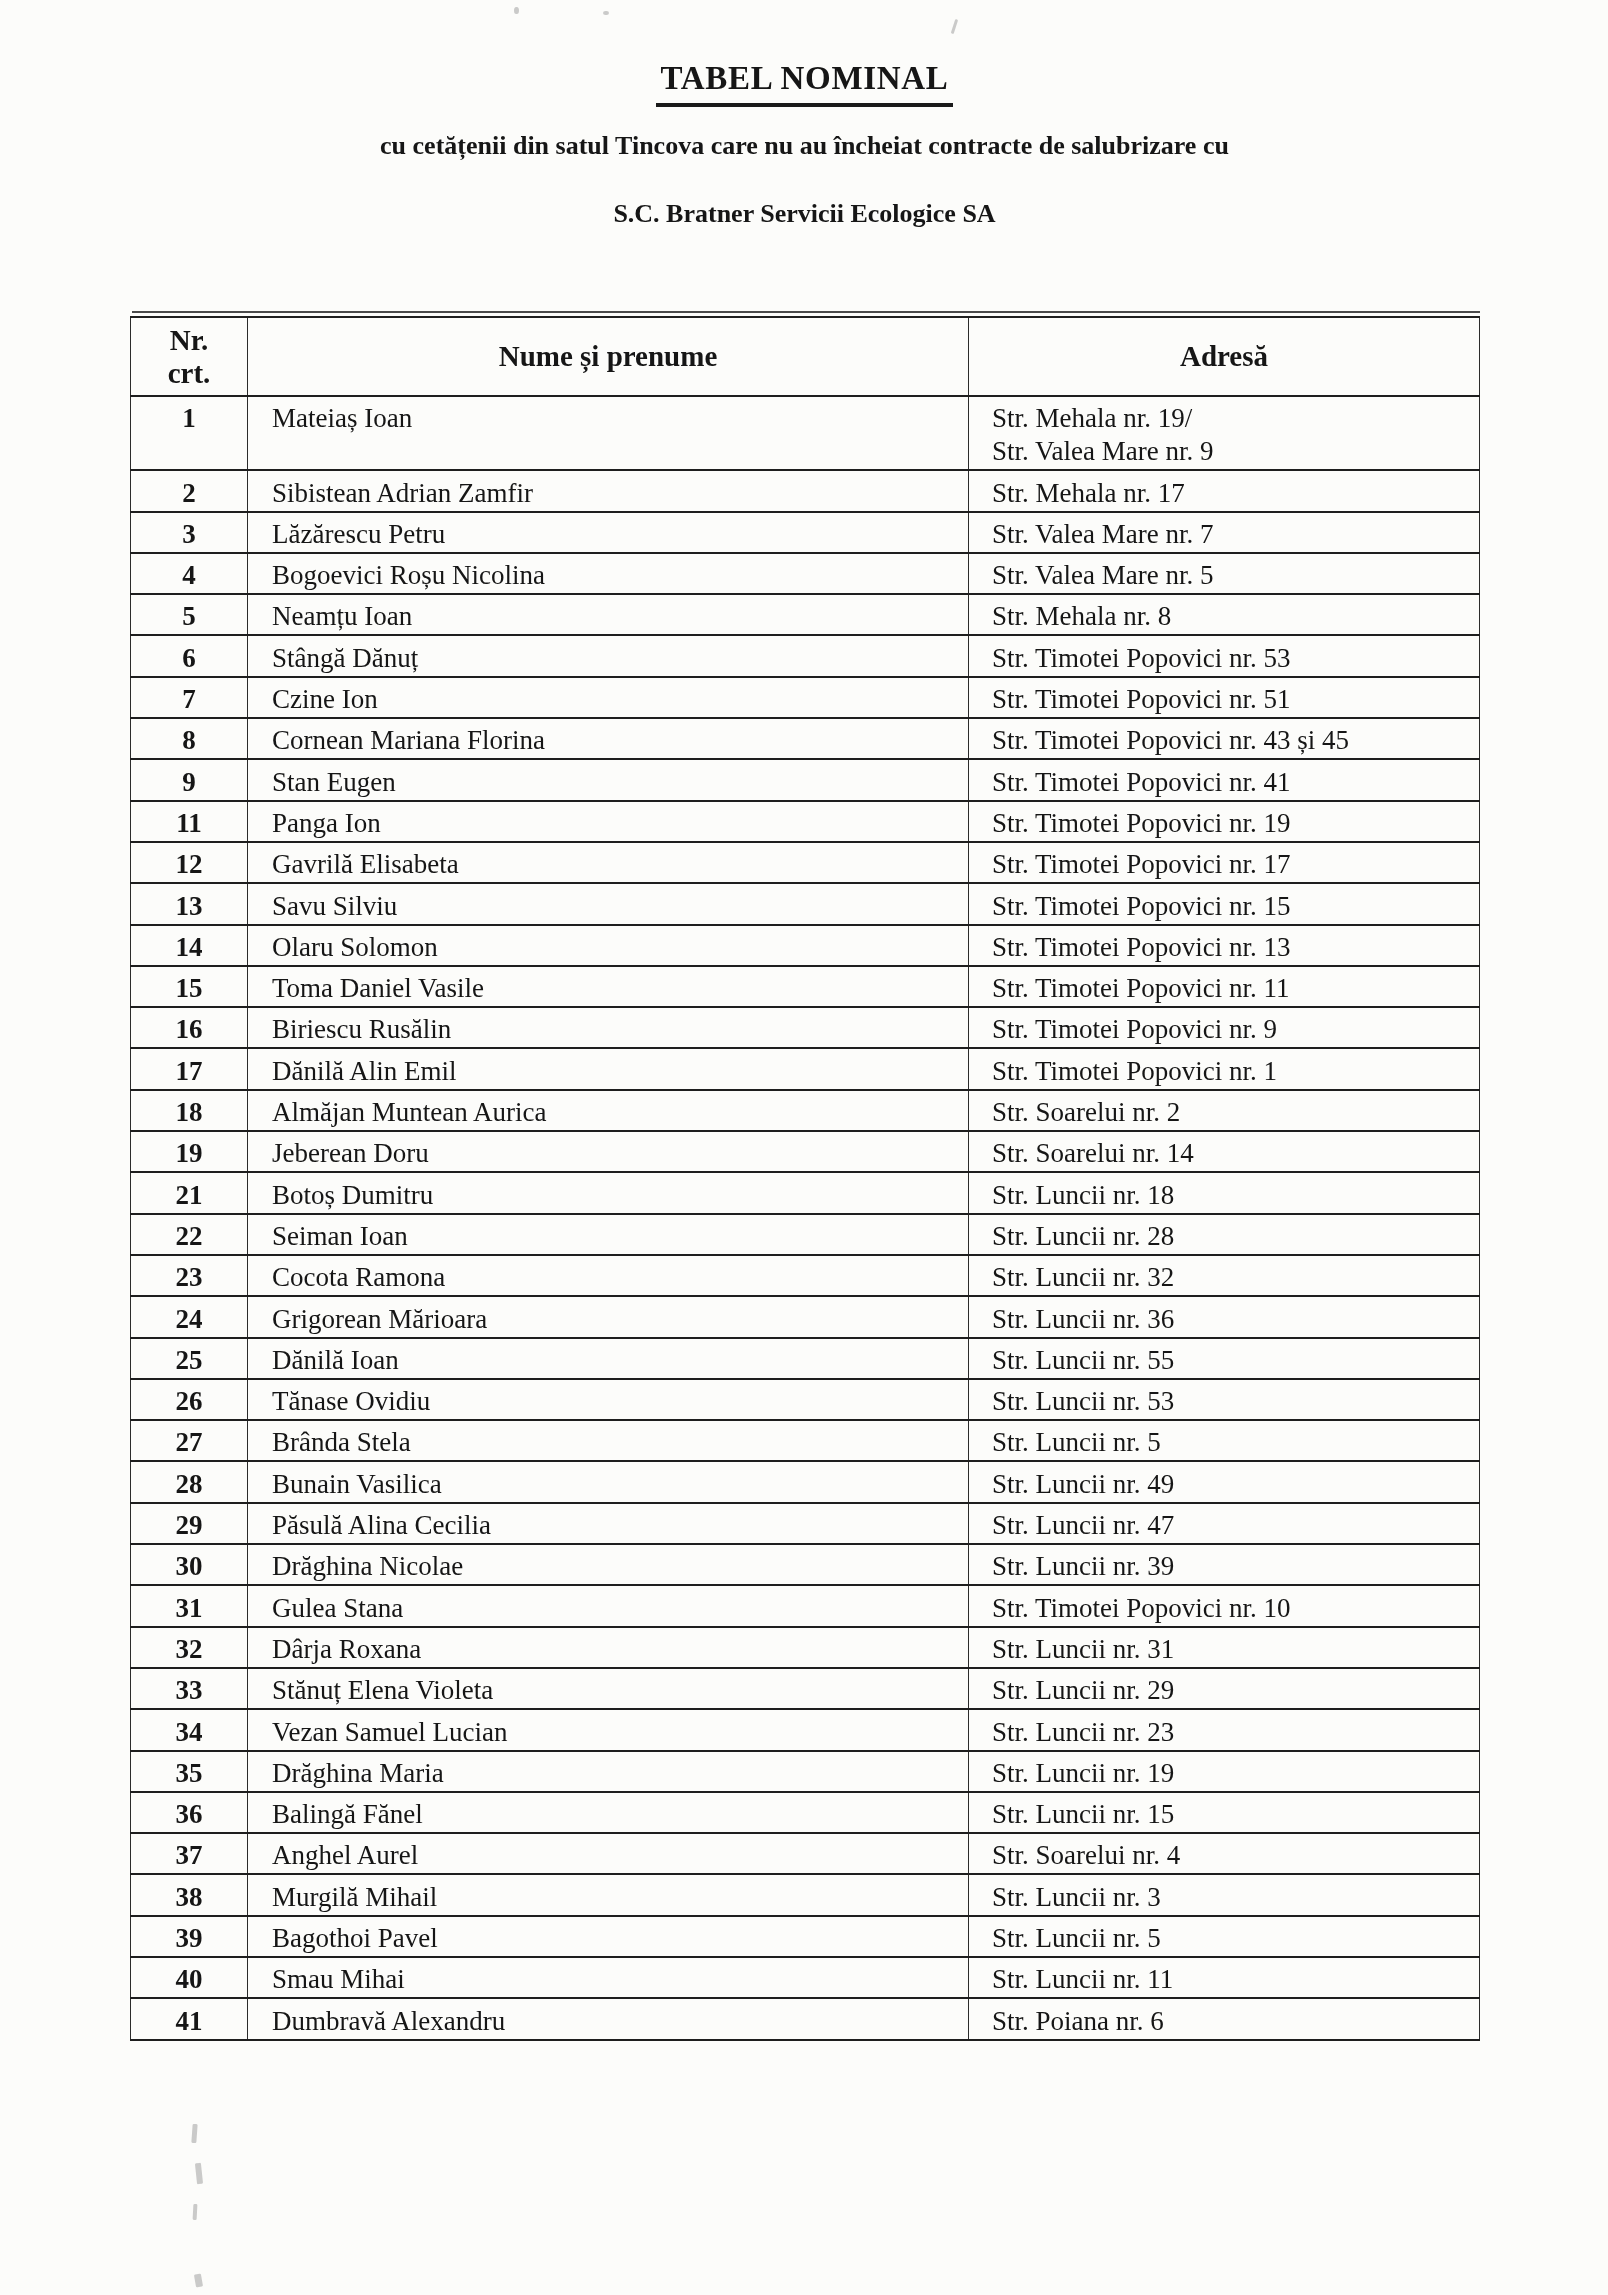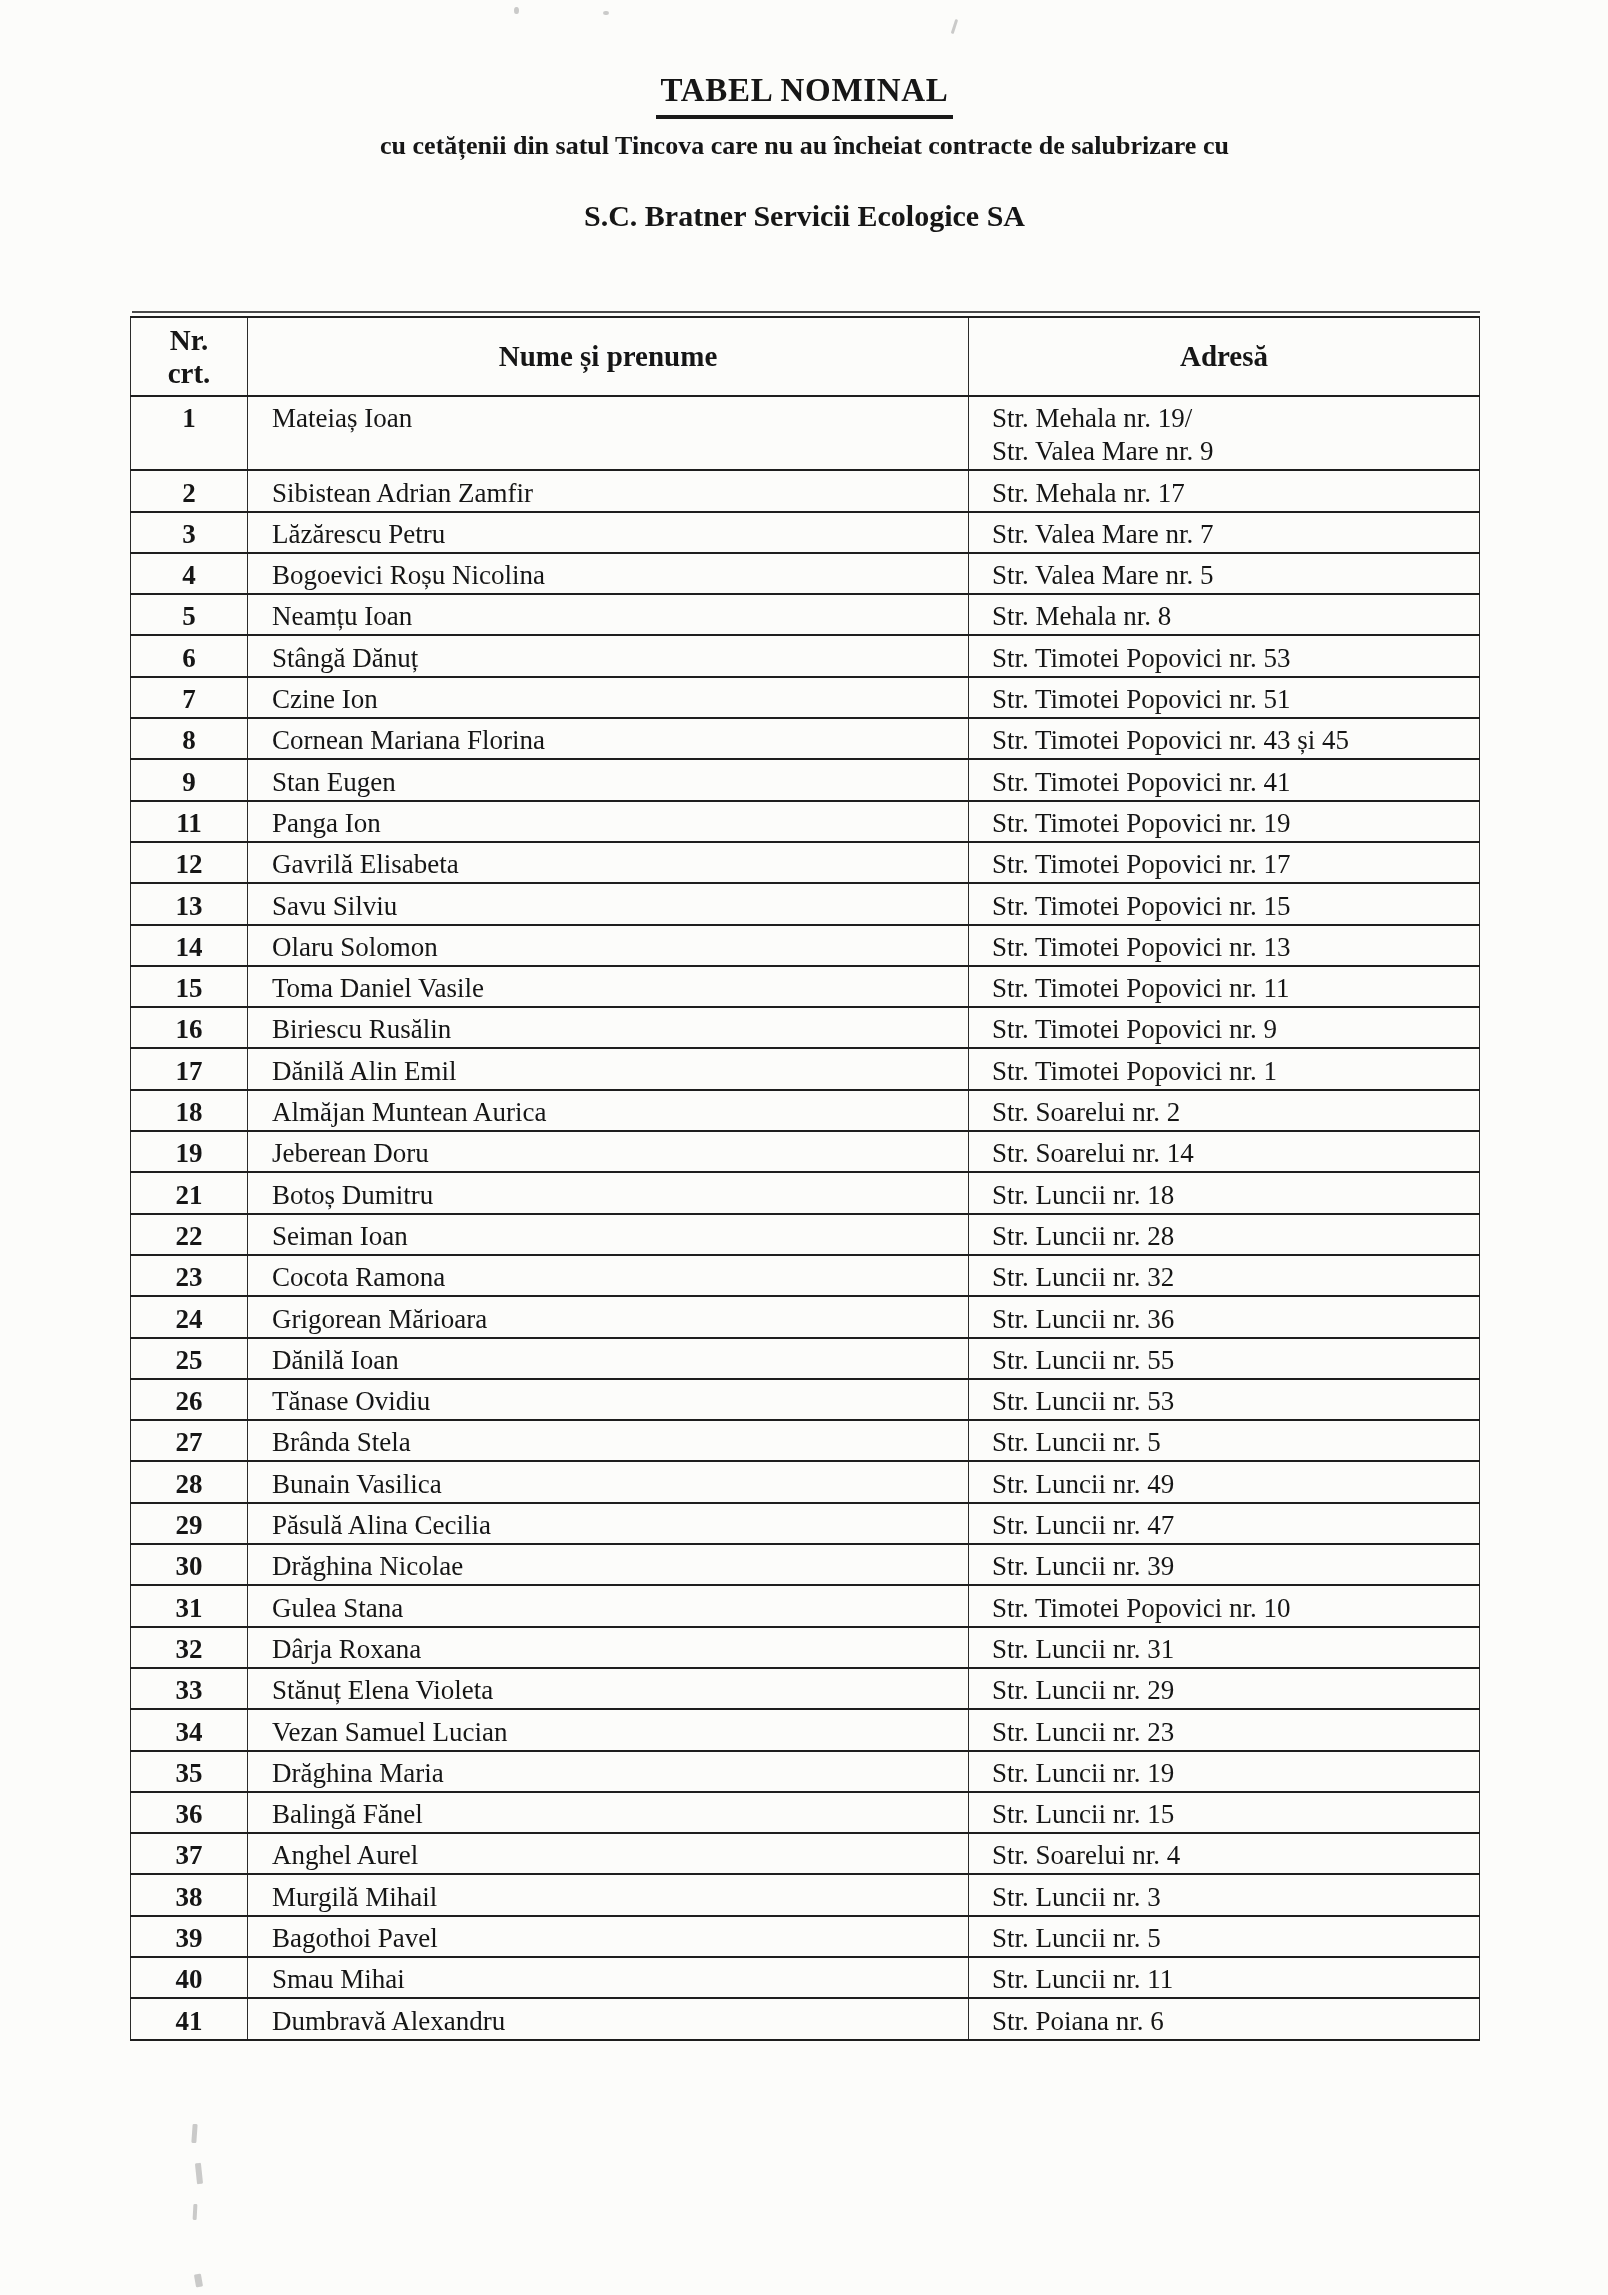--- a/index.html
+++ b/index.html
@@ -18,31 +18,30 @@
   }
   .doc-title {
     position: absolute; top: 60px; left: 0;
     width: 100%; text-align: center;
   }
   .doc-title .title-text {
     display: inline-block;
     font-size: 33px; font-weight: 700; letter-spacing: 0.7px;
     border-bottom: 4px solid #1a1a1a;
     padding: 0 4px 6px 4px;
-    margin-top: 12px;
   }
   .doc-sub1 {
     position: absolute; top: 131px; left: 0;
     width: 100%; text-align: center;
     font-size: 26px; font-weight: 700;
   }
   .doc-sub2 {
     position: absolute; top: 199px; left: 0;
     width: 100%; text-align: center;
-    font-size: 30px; font-weight: 700;
+    font-size: 26px; font-weight: 700;
   }
   .table-topline {
     position: absolute; left: 132px; top: 311px;
     width: 1348px; height: 2px; background: #2a2a2a;
     opacity: .85;
   }
   table.nominal {
     position: absolute; left: 130px; top: 316px;
     width: 1349px;
     border-collapse: collapse;

